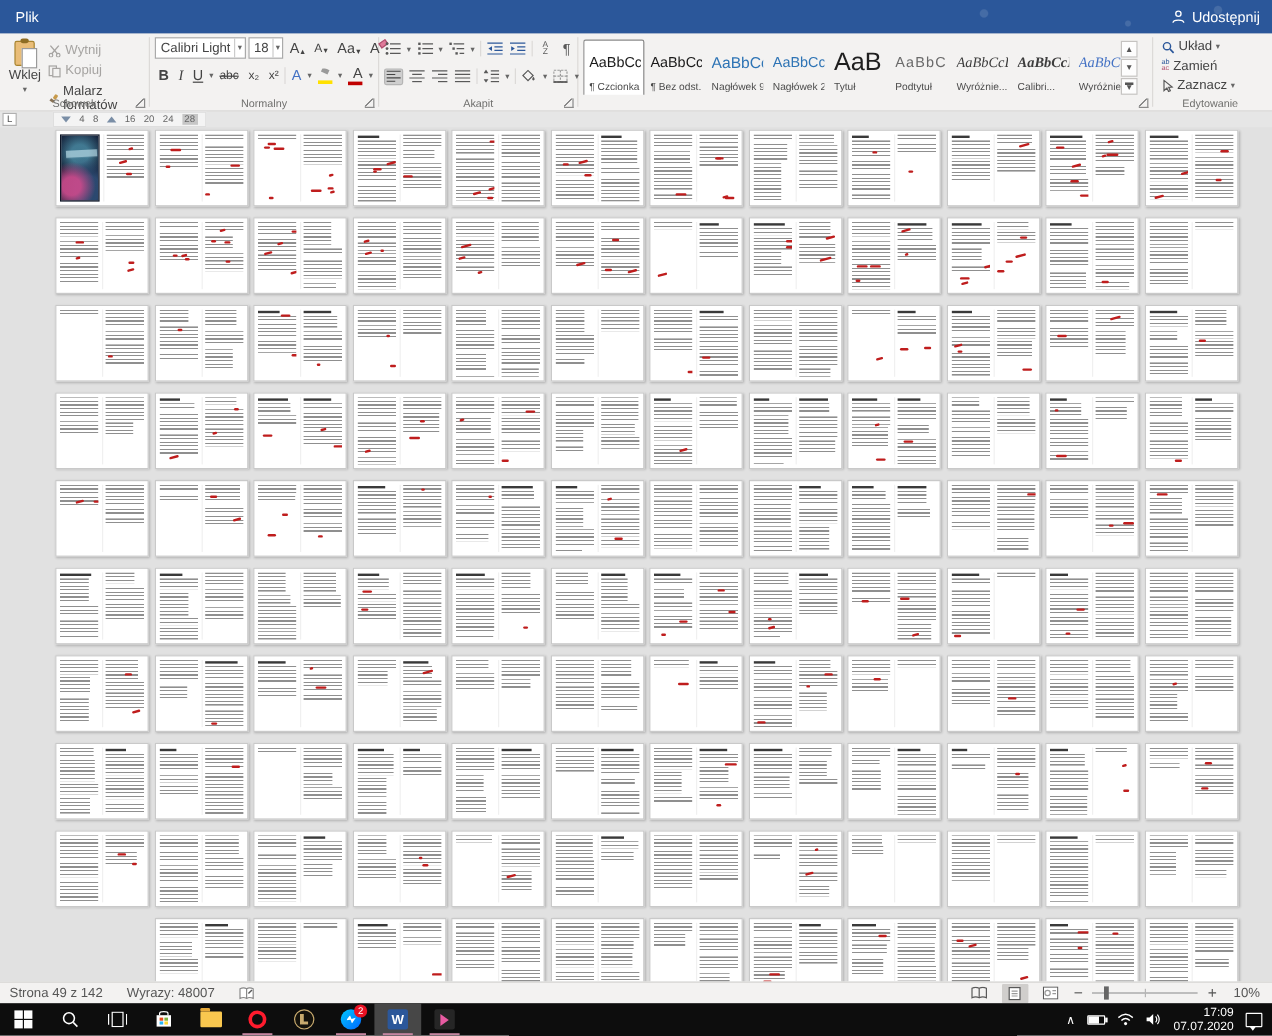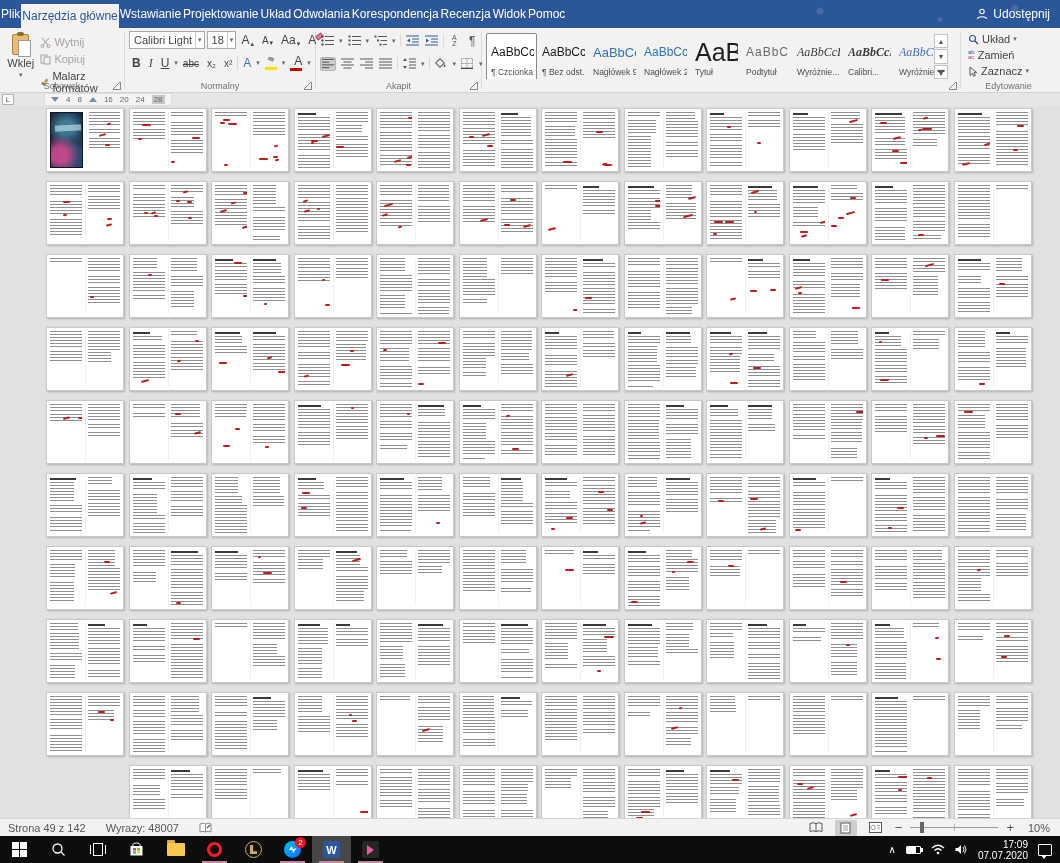--- a/index.html
+++ b/index.html
@@ -3,21 +3,21 @@
 <meta charset="utf-8">
 <style>
   html,body{margin:0;padding:0;background:#333;}
   *{box-sizing:border-box;font-family:"Liberation Sans",sans-serif;}
   #screen{position:relative;width:1060px;height:863px;overflow:hidden;background:#e1e1e1;}
 
   
   #tabbar{position:absolute;left:0;top:0;width:1060px;height:28px;background:#2b579a;display:flex;align-items:stretch;color:#fff;font-size:12px;}
   #tabbar .pattern{position:absolute;right:0;top:0;width:300px;height:28px;opacity:.12;
     background:radial-gradient(circle at 20% 40%,#fff 0 3px,transparent 4px),radial-gradient(circle at 60% 70%,#fff 0 2px,transparent 3px),radial-gradient(circle at 85% 30%,#fff 0 3px,transparent 4px);}
-  .tab{padding:0 1px;display:flex;align-items:center;white-space:nowrap;cursor:default;}
+  .tab{padding:0 13px;display:flex;align-items:center;white-space:nowrap;cursor:default;}
   .tab.active{background:#f3f2f1;color:#2b579a;align-self:flex-end;height:24px;}
   #tellme{display:flex;align-items:center;gap:7px;margin-left:14px;white-space:nowrap;}
   #share{margin-left:auto;margin-right:10px;display:flex;align-items:center;gap:5px;white-space:nowrap;z-index:1;}
 
   
   #ribbon{position:absolute;left:0;top:28px;width:1060px;height:65px;background:#f3f2f1;border-bottom:1px solid #d5d3d1;display:flex;color:#444;}
   .group{position:relative;height:100%;padding:3px 2px 13px 4px;}
   .vsep{width:1px;background:#dcdad8;margin:3px 0;flex:0 0 1px;}
   .glabel{position:absolute;bottom:1px;left:0;right:0;text-align:center;font-size:9px;color:#70706e;}
   .launcher{position:absolute;bottom:2px;right:3px;width:8px;height:8px;border-right:1px solid #8a8a8a;border-bottom:1px solid #8a8a8a;
@@ -57,21 +57,21 @@
 
   
   #g-styles{width:478px;display:flex;}
   #style-items{display:flex;align-items:flex-start;padding-top:2px;overflow:hidden;width:448px;}
   .style-item{width:51px;height:49px;padding:3px 2px 0 4px;overflow:hidden;cursor:pointer;border:1px solid transparent;border-radius:2px;flex:0 0 51px;}
   .style-item.selected{background:#fff;border:1px solid #8a8a8a;}
   .s1{font-size:12px;white-space:nowrap;color:#1a1a1a;height:30px;display:flex;align-items:center;overflow:hidden;}
   .s2{font-size:8.5px;color:#4c4c4c;white-space:nowrap;overflow:hidden;}
   .s-h1 .s1{color:#2e74b5;font-size:13px;}
   .s-h2 .s1{color:#2e74b5;}
-  .s-title .s1{font-size:25px;color:#1f1f1f;}
+  .s-title .s1{font-size:21px;color:#1f1f1f;}
   .s-sub .s1{color:#6a6a6a;letter-spacing:1px;}
   .s-em1 .s1{font-style:italic;color:#3d3d3d;font-family:"Liberation Serif",serif;}
   .s-em2 .s1{font-style:italic;font-weight:bold;color:#3d3d3d;font-family:"Liberation Serif",serif;}
   .s-em3 .s1{font-style:italic;color:#4472c4;font-family:"Liberation Serif",serif;}
   #style-scroll{width:16px;display:flex;flex-direction:column;justify-content:flex-start;gap:1px;padding-top:3px;}
   .sbtn{width:14px;height:15px;border:1px solid #c5c3c1;background:#fdfdfd;display:flex;align-items:center;justify-content:center;font-size:7px;color:#555;cursor:pointer;}
 
   
   #g-editing{width:95px;display:flex;flex-direction:column;gap:2px;padding-top:4px;}
 
@@ -141,31 +141,20 @@
   .ac:after{content:"";position:absolute;left:2px;bottom:-4px;border-left:3px solid transparent;border-right:3px solid transparent;border-top:4px solid #fff;}
 </style>
 </head>
 <body>
 
 <div id="screen">
 
   <header id="tabbar">
     <div class="pattern"></div>
     <div class="tab">Plik</div>
-    <div id="tabs" style="display:flex;align-items:stretch;">
-        <div class="tab active">Narzędzia główne</div>
-        <div class="tab">Wstawianie</div>
-        <div class="tab">Projektowanie</div>
-        <div class="tab">Układ</div>
-        <div class="tab">Odwołania</div>
-        <div class="tab">Korespondencja</div>
-        <div class="tab">Recenzja</div>
-        <div class="tab">Widok</div>
-        <div class="tab">Pomoc</div>
-      </div>
     <div id="share">
       <svg class="ic" width="12" height="12" viewBox="0 0 12 12">
         <circle cx="6" cy="3.5" r="2.2" fill="none" stroke="#fff" stroke-width="1.1"></circle>
         <path d="M1.5 11 C1.5 8 10.5 8 10.5 11" fill="none" stroke="#fff" stroke-width="1.1"></path>
       </svg>
       <span>Udostępnij</span>
     </div>
   </header>
 
   <div id="ribbon">

